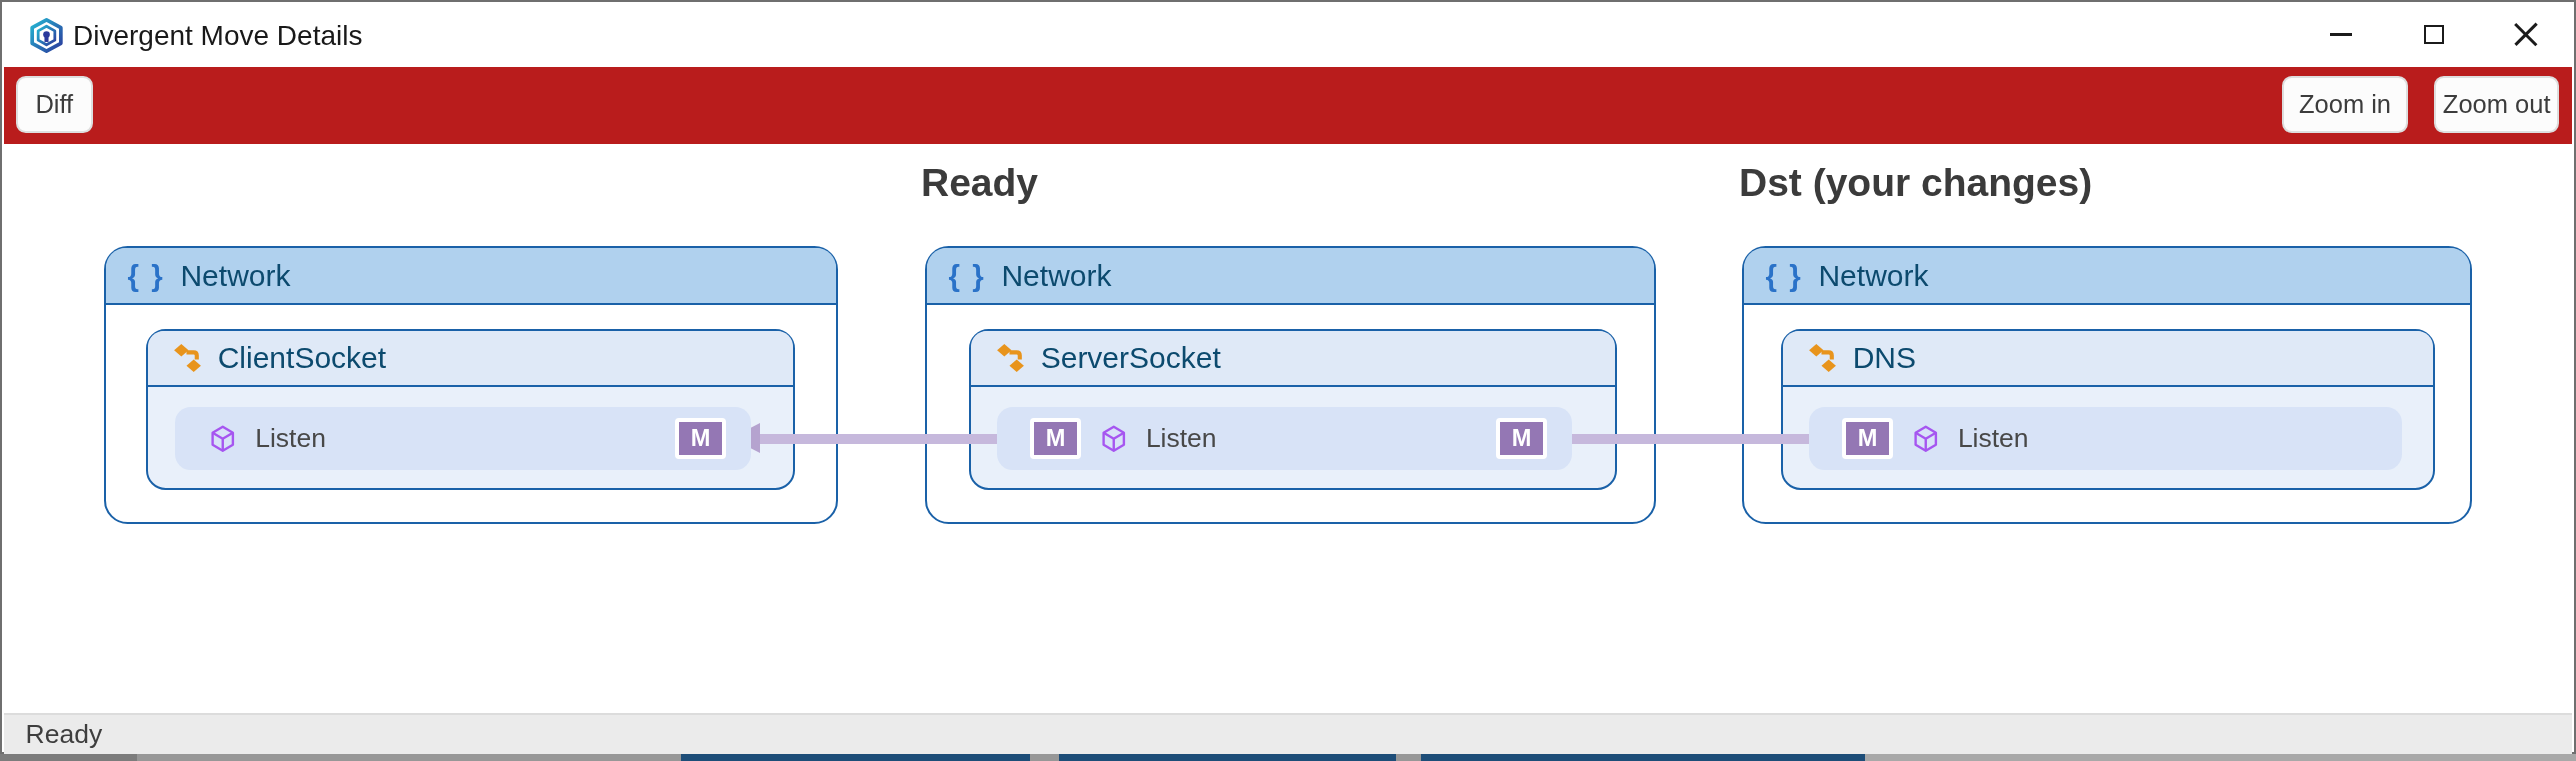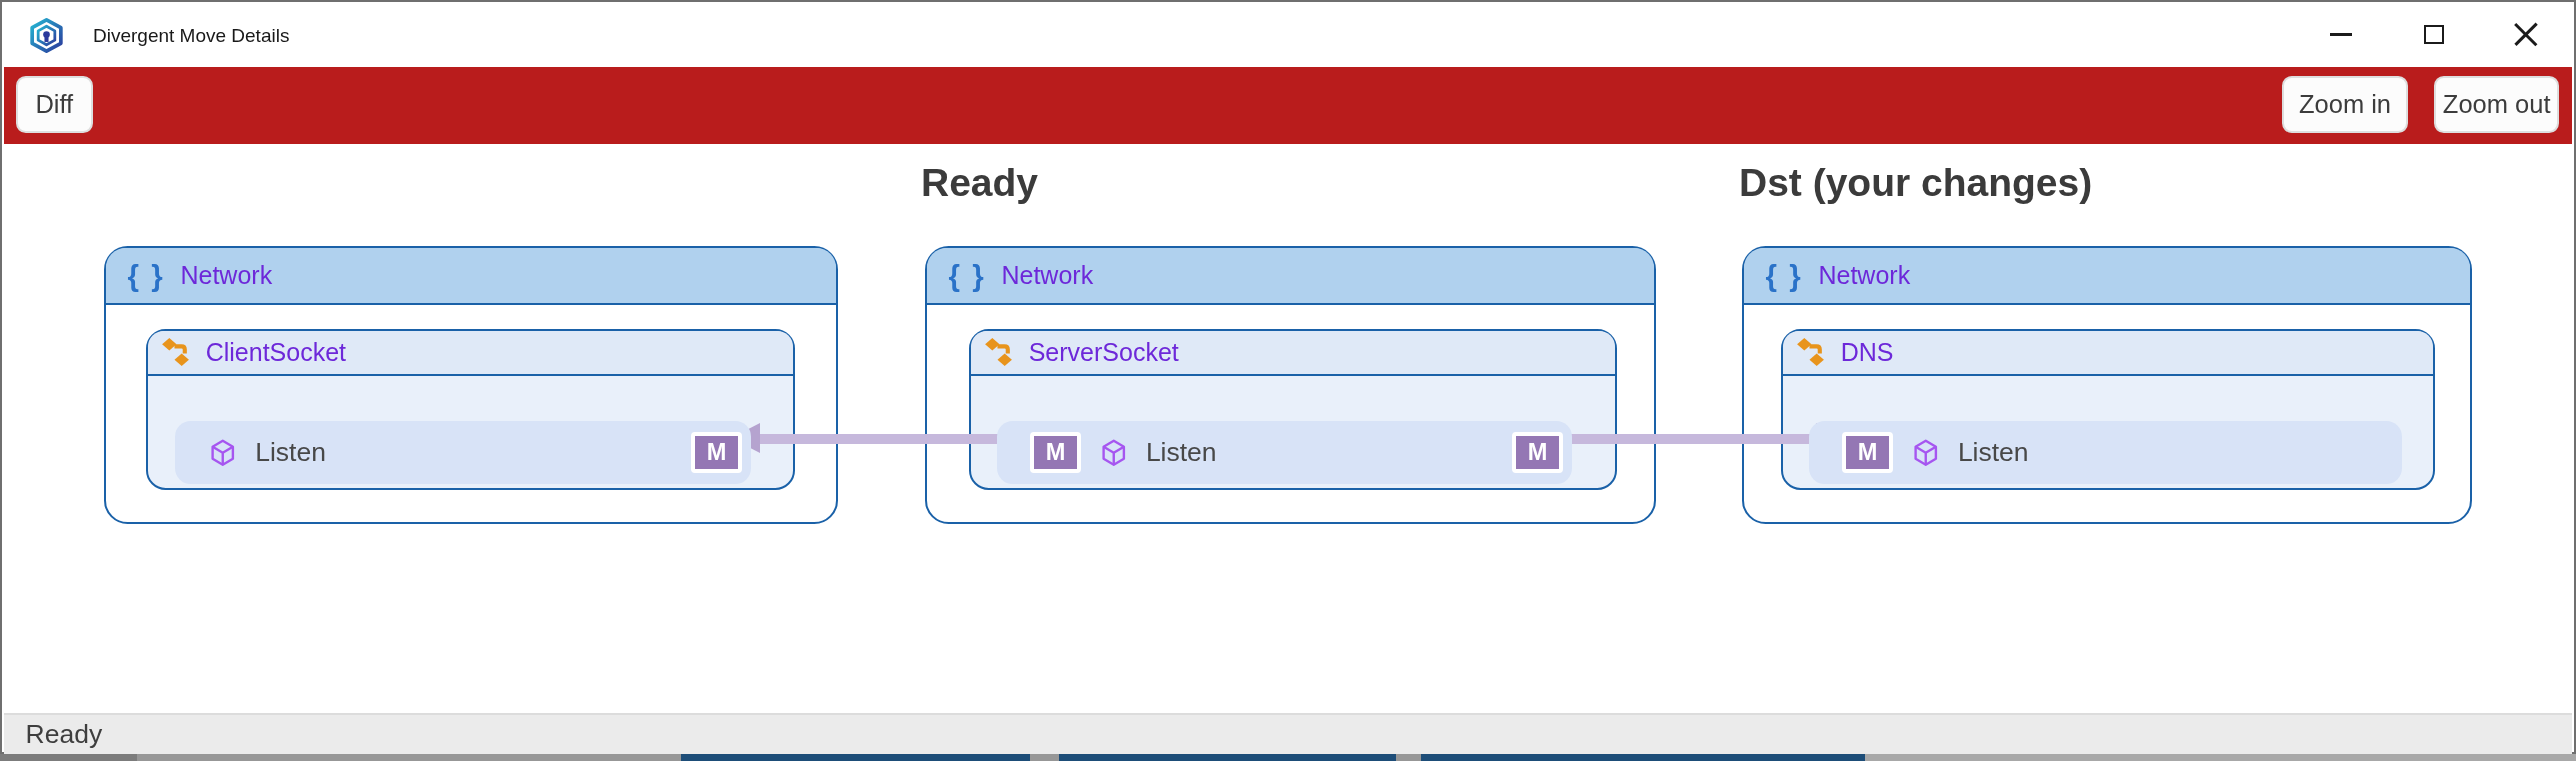--- a/index.html
+++ b/index.html
@@ -7,21 +7,21 @@
     width:2576px;height:762px;position:relative;overflow:hidden;
     font-family:"Liberation Sans", sans-serif;background:#9a9a9a;
   }
   .app{
     position:absolute;left:0;top:0;width:2576px;height:754px;
     background:#ffffff;border:2px solid #6f6f6f;box-sizing:border-box;
   }
   
   .titlebar{position:absolute;left:2px;top:2px;right:2px;height:63px;background:#ffffff;}
   .logo{position:absolute;left:23.6px;top:12.8px;width:37px;height:37px;}
-  .title{position:absolute;left:89px;top:0;height:63px;line-height:63px;font-size:19px;color:#191919;white-space:nowrap;}
+  .title{position:absolute;left:69px;top:0;height:63px;line-height:63px;font-size:28px;color:#191919;white-space:nowrap;}
   .winbtn{position:absolute;top:0;height:61px;width:92px;display:flex;align-items:center;justify-content:center;}
   #btn-min{right:185px}#btn-max{right:92px}#btn-close{right:0}
   .glyph-min{width:21.6px;height:2.9px;background:#1b1b1b;}
   .glyph-max{width:19.6px;height:19.6px;border:2.5px solid #1b1b1b;box-sizing:border-box;}
   .glyph-close{position:relative;width:25.5px;height:25.5px;}
   .glyph-close i{position:absolute;left:-2px;top:11.3px;width:29.5px;height:2.6px;background:#1b1b1b;}
   .glyph-close i:first-child{transform:rotate(45deg);}
   .glyph-close i:last-child{transform:rotate(-45deg);}
   
   .toolbar{position:absolute;left:2px;top:65px;right:2px;height:77px;background:#b91c1c;}
@@ -37,31 +37,31 @@
   .col-header{position:absolute;top:159px;font-size:39px;font-weight:700;color:#3b3b3b;white-space:nowrap;}
   #h-src{left:102px}#h-base{left:919px}#h-dst{left:1737px}
   
   .net{position:absolute;top:244px;height:278px;border:2.9px solid #1a61a8;border-radius:23.6px;background:#ffffff;box-sizing:border-box;z-index:1;}
   #net-src{left:102px;width:734px}
   #net-base{left:923px;width:731px}
   #net-dst{left:1740px;width:730px}
   .net-head{height:57px;background:#b0d1ee;border-bottom:2.9px solid #1a61a8;border-radius:19.6px 19.6px 0 0;
     display:flex;align-items:center;padding-left:21.6px;gap:15.7px;box-sizing:border-box;}
   .braces{font-size:29.5px;font-weight:700;color:#2a72c8;letter-spacing:2px;}
-  .node-label{font-size:25px;color:#6d28d9;white-space:nowrap;}
+  .node-label{font-size:30px;color:#0c4a6e;white-space:nowrap;}
   
   .cls{position:absolute;top:327px;height:161px;border:2.9px solid #1a61a8;border-radius:19.6px;background:#e9f0fa;box-sizing:border-box;z-index:2;}
   #cls-src{left:144px;width:649px}
   #cls-base{left:967px;width:648px}
   #cls-dst{left:1779px;width:654px}
-  .cls-head{height:45px;background:#dfe9f7;border-bottom:2.9px solid #1a61a8;border-radius:15.7px 15.7px 0 0;
-    display:flex;align-items:center;padding-left:11px;gap:13.7px;box-sizing:border-box;}
-  
-  .row{position:absolute;top:419px;height:63px;border-radius:15.7px;background:#d8e3f7;
-    display:flex;align-items:center;box-sizing:border-box;padding:0 9px 0 33px;gap:17.7px;z-index:4;}
+  .cls-head{height:56px;background:#dfe9f7;border-bottom:2.9px solid #1a61a8;border-radius:15.7px 15.7px 0 0;
+    display:flex;align-items:center;padding-left:23px;gap:13.7px;box-sizing:border-box;}
+  
+  .row{position:absolute;top:405px;height:63px;border-radius:15.7px;background:#d8e3f7;
+    display:flex;align-items:center;box-sizing:border-box;padding:0 25px 0 33px;gap:17.7px;z-index:4;}
   #row-src{left:173px;width:576px}
   #row-base{left:995px;width:575px}
   #row-dst{left:1807px;width:593px}
   .spacer{flex:1}
   .badge{flex:none;width:43px;height:33px;background:#9477b4;border:4.9px solid #ffffff;border-radius:3.9px;
     color:#ffffff;font-weight:700;font-size:23.6px;display:flex;align-items:center;justify-content:center;z-index:6;}
   .mlabel{font-size:26.5px;color:#484848;white-space:nowrap;}
   .icon{flex:none;display:flex;align-items:center;justify-content:center;}
   
   .connector{position:absolute;top:432px;height:9.8px;background:#c6b8dc;z-index:3;}

